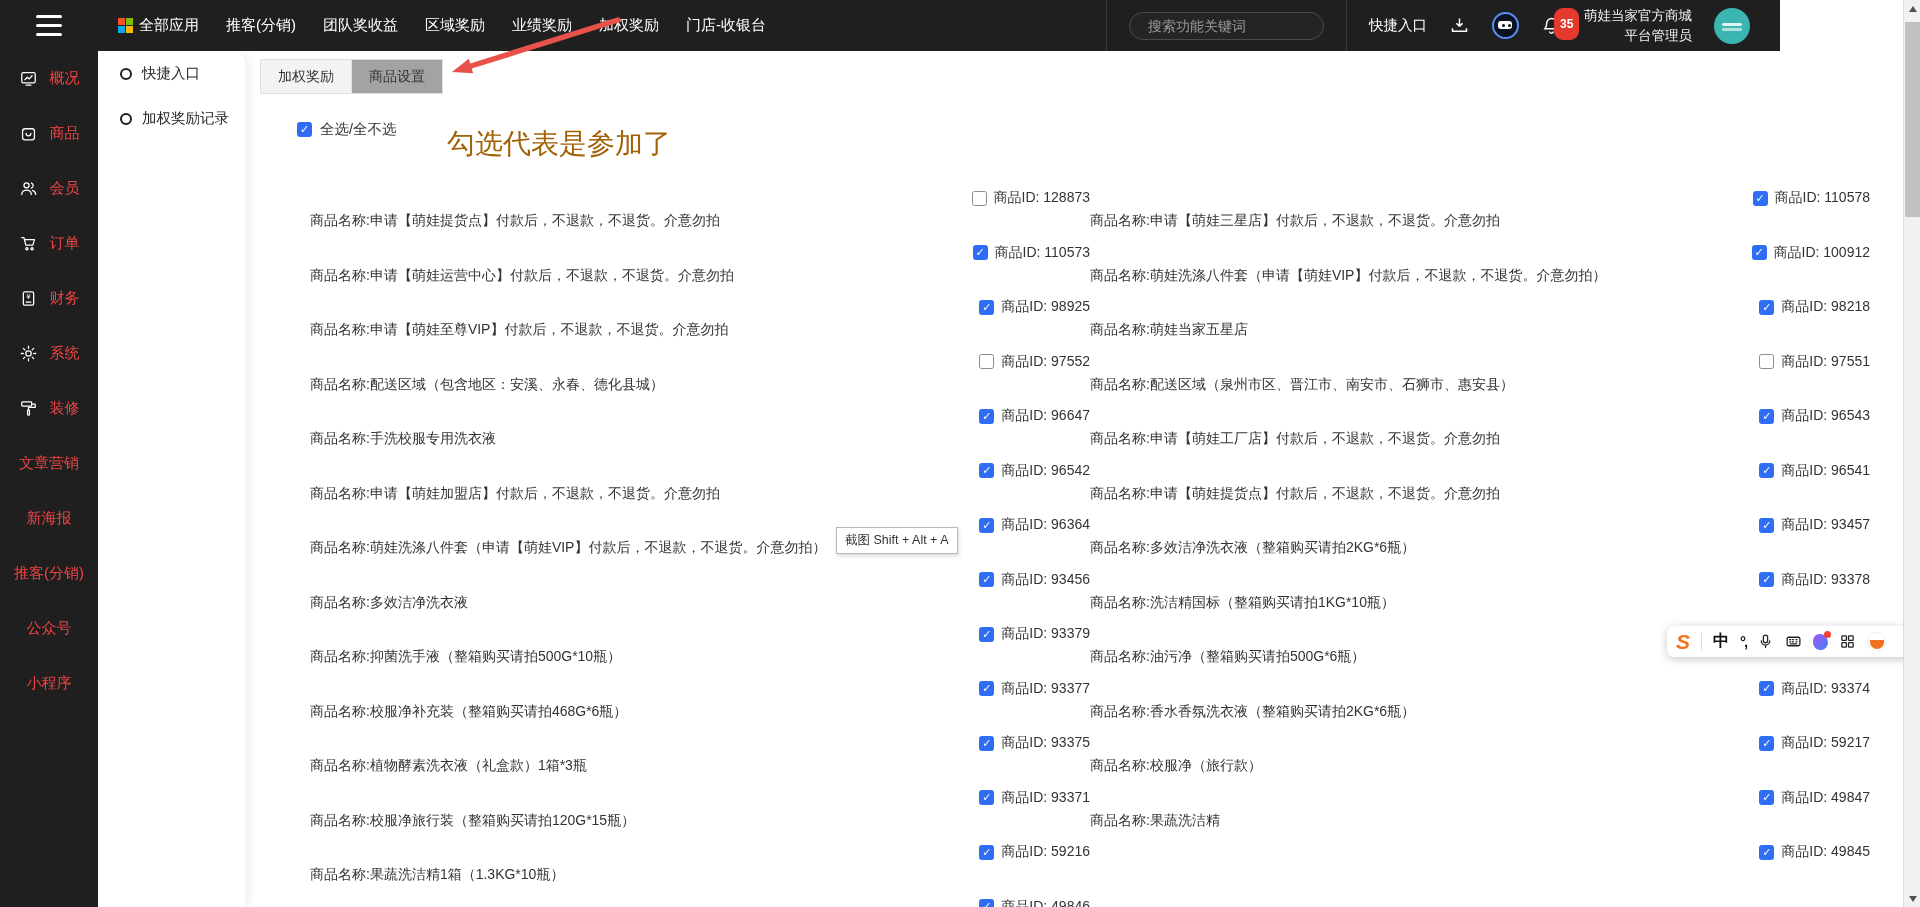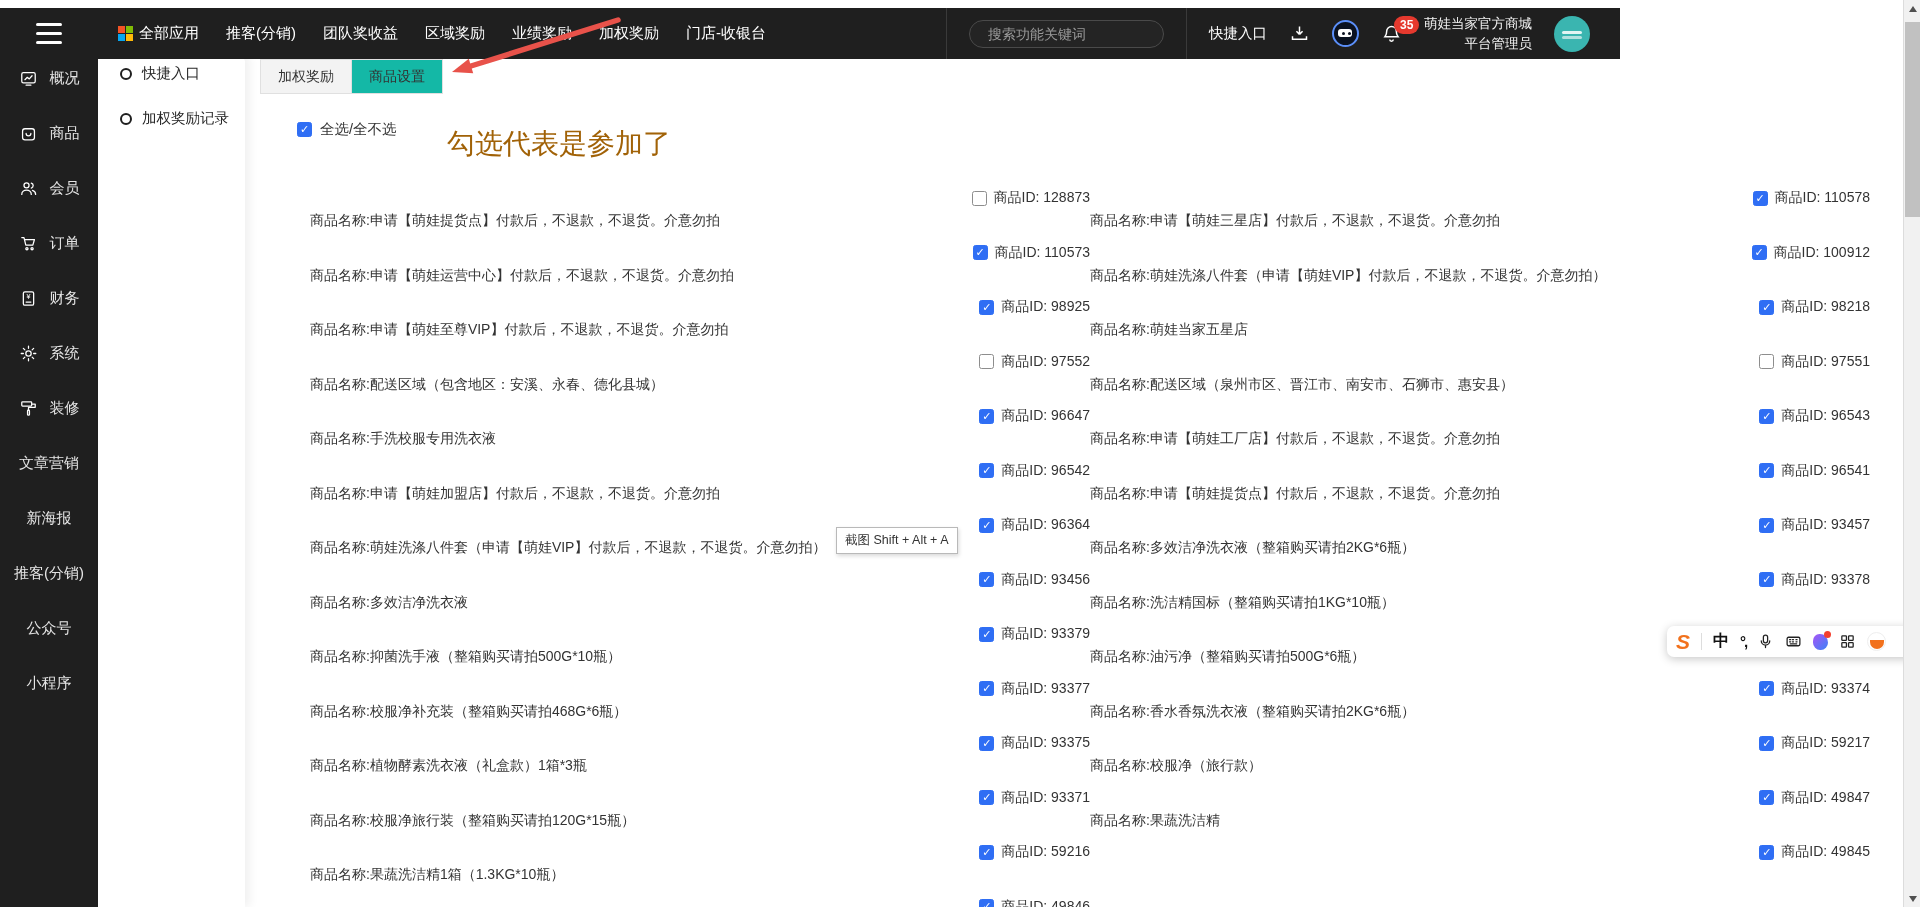--- a/index.html
+++ b/index.html
@@ -1,62 +1,62 @@
 <!DOCTYPE html>
 <html><head>
 <meta charset="utf-8">
 <style>
 * { margin:0; padding:0; box-sizing:border-box; }
 html,body { width:1920px; height:907px; overflow:hidden; background:#fff;
   font-family:"Liberation Sans","DejaVu Sans",sans-serif; }
 body { position:relative; }
 
 
-.topbar { position:absolute; left:0; top:0; width:1620px; height:51px; background:#1f1f1f; z-index:2;margin-top:8px; }
+.topbar { position:absolute; left:0; top:0; width:1780px; height:51px; background:#1f1f1f; z-index:2; }
 .hamburger { position:absolute; left:36px; top:15px; width:26px; height:21px; display:flex; flex-direction:column; justify-content:space-between; cursor:pointer; }
 .hamburger span { display:block; width:26px; height:3.2px; background:#fff; border-radius:2px; }
 .topnav { position:absolute; left:118px; top:0; height:51px; display:flex; align-items:center; gap:27px; }
 .nav-item { display:flex; align-items:center; gap:6px; color:#fff; font-size:15px; white-space:nowrap; cursor:pointer; }
 .grid-icon { width:15px; height:15px; display:grid; grid-template-columns:7px 7px; grid-template-rows:7px 7px; gap:1px; }
 .grid-icon i { display:block; }
 .grid-icon i:nth-child(1){background:#f35325}.grid-icon i:nth-child(2){background:#81bc06}
 .grid-icon i:nth-child(3){background:#05a6f0}.grid-icon i:nth-child(4){background:#ffba08}
 .topbar-right { position:absolute; right:30px; top:0; height:51px; display:flex; align-items:center; gap:22px; }
 .vline { width:1px; height:51px; background:#3a3a3a; }
 .searchbox { width:195px; height:28px; border:1px solid #4a4a4a; border-radius:15px; display:flex; align-items:center; gap:7px; padding:0 11px; background:#242424; }
 .searchbox svg { width:14px; height:14px; stroke:#9a9a9a; fill:none; stroke-width:2; }
 .searchbox input { flex:1; background:transparent; border:none; outline:none; color:#cfcfcf; font-size:14px; font-family:inherit; }
 .searchbox input::placeholder { color:#9a9a9a; }
 .quick-entry { color:#fff; font-size:14.5px; white-space:nowrap; cursor:pointer; }
 .tb-icon svg { width:21px; height:21px; stroke:#fff; fill:none; stroke-width:1.7; display:block; cursor:pointer; }
 .robot { width:27px; height:27px; border-radius:50%; background:#0b1220; border:2.5px solid #5b8ff9; position:relative; cursor:pointer; }
 .robot::after { content:""; position:absolute; left:4px; top:7px; width:14px; height:8px; background:#fff; border-radius:3px; }
 .robot::before { content:""; position:absolute; left:8px; top:10px; width:3px; height:3px; background:#0b1220; border-radius:50%; box-shadow:6px 0 0 #0b1220; z-index:1; }
 .bell-wrap { position:relative; }
-.badge { position:absolute; top:-7px; left:13px; background:#e5392e; color:#fff; font-size:12px; line-height:1; padding:3px 6px; border-radius:9px; font-weight:bold; }
+.badge { position:absolute; top:-7px; left:13px; background:#e5392e; color:#fff; font-size:12px; line-height:1; padding:10px 6px; border-radius:9px; font-weight:bold; }
 .account { text-align:right; color:#f2f2f2; font-size:13.5px; line-height:1.45; white-space:nowrap; }
 .avatar { width:36px; height:36px; border-radius:50%; background:#3ab5b0; position:relative; overflow:hidden; cursor:pointer; }
 .avatar::after { content:""; position:absolute; left:8px; top:15px; width:20px; height:3px; background:rgba(255,255,255,.85); border-radius:2px; box-shadow:0 5px 0 rgba(255,255,255,.6); }
 
 
 .sidebar { position:absolute; left:0; top:51px; width:98px; height:856px; background:#1f1f1f; z-index:1; }
-.side-item { height:55px; display:flex; align-items:center; justify-content:center; gap:12px; color:#e5e5e5; font-size:15px; cursor:pointer; white-space:nowrap; }
+.side-item { height:55px; display:flex; align-items:center; justify-content:center; gap:12px; color:#ef4444; font-size:15px; cursor:pointer; white-space:nowrap; }
 .side-icon svg { width:19px; height:19px; stroke:#fff; fill:none; stroke-width:1.6; stroke-linecap:round; stroke-linejoin:round; display:block; }
 .side-icon svg text { fill:#fff; stroke:none; font-size:9px; font-family:inherit; }
 
 
 .subsidebar { position:absolute; left:98px; top:51px; width:147px; height:856px; background:#fff; border-top-right-radius:12px; box-shadow:5px 0 10px rgba(0,0,0,.06); z-index:1; }
 .sub-item { height:45px; display:flex; align-items:center; gap:10px; padding-left:22px; font-size:14.5px; color:#262626; cursor:pointer; }
 .sub-item .dot { width:12px; height:12px; border:2px solid #1f1f1f; border-radius:50%; flex:none; }
 
 
 .main { position:absolute; left:245px; top:51px; width:1658px; height:856px; background:#fff; }
 .tabs { position:absolute; left:15px; top:8px; display:flex; }
 .tab { height:35px; line-height:33px; padding:0 17px; font-size:14px; color:#333; border:1px solid #e0e0e0; background:#f3f3f3; cursor:pointer; white-space:nowrap; }
-.tab.active { background:#14b8a6; margin-left:-1px; }
+.tab.active { background:#a3a3a3; margin-left:-1px; }
 .select-row { position:absolute; left:52px; top:69px; display:flex; align-items:center; gap:8px; font-size:14.5px; color:#333; }
 .annotation { position:absolute; left:202px; top:74px; font-size:28px; color:#a16207; white-space:nowrap; }
 
 .cb { width:15px; height:15px; border:1px solid #8d8d8d; border-radius:2.5px; background:#fff; flex:none; cursor:pointer; display:flex; align-items:center; justify-content:center; }
 .cb.checked { background:#2f6ef4; border-color:#2f6ef4; }
 .cb.checked::after { content:"✓"; color:#fff; font-size:11px; font-weight:bold; line-height:1; }
 
 .col { position:absolute; top:136px; width:780px; }
 .col.left { left:65px; } .col.right { left:845px; }
 .prod { margin-bottom:10.5px; }

